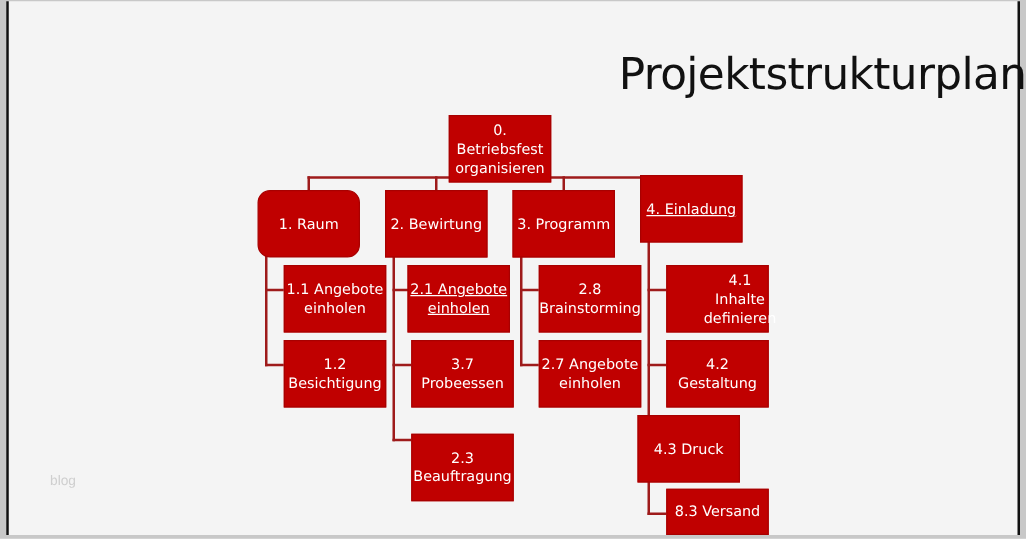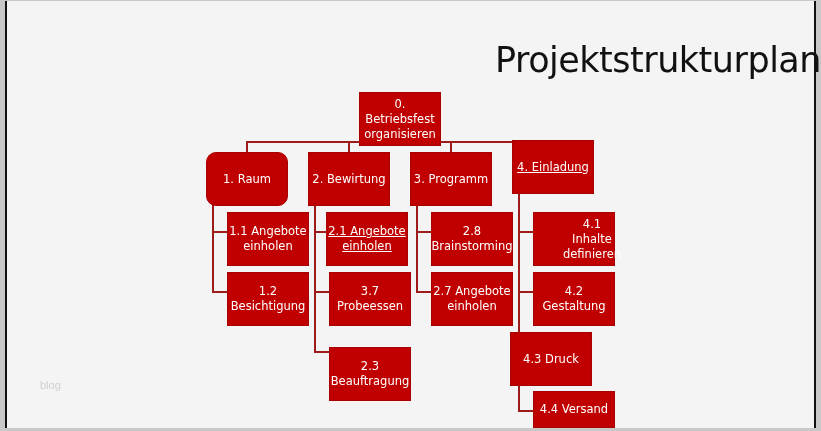--- a/index.html
+++ b/index.html
@@ -91,13 +91,13 @@
 
 <div class="box" style="left:431px;top:212px;">2.8
 Brainstorming</div>
 <div class="box" style="left:431px;top:272px;">2.7 Angebote
 einholen</div>
 
 <div class="box" style="left:533px;top:212px;padding-left:36px;">4.1 Inhalte
 definieren</div>
 <div class="box" style="left:533px;top:272px;">4.2 Gestaltung</div>
 <div class="box" style="left:510px;top:332px;">4.3  Druck</div>
-<div class="box" style="left:533px;top:391px;height:37px;">4.4 Versand</div>
+<div class="box" style="left:533px;top:391px;height:37px;">8.3 Versand</div>
 
 </body></html>

